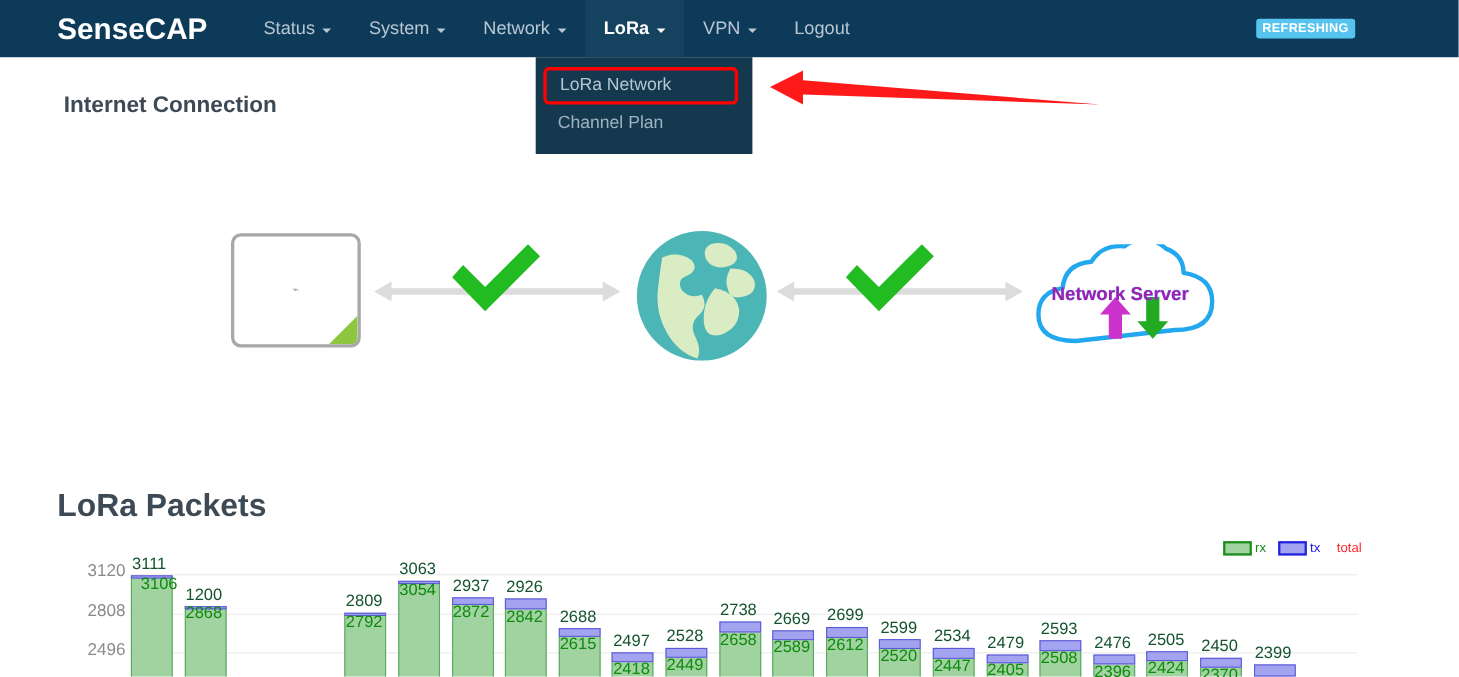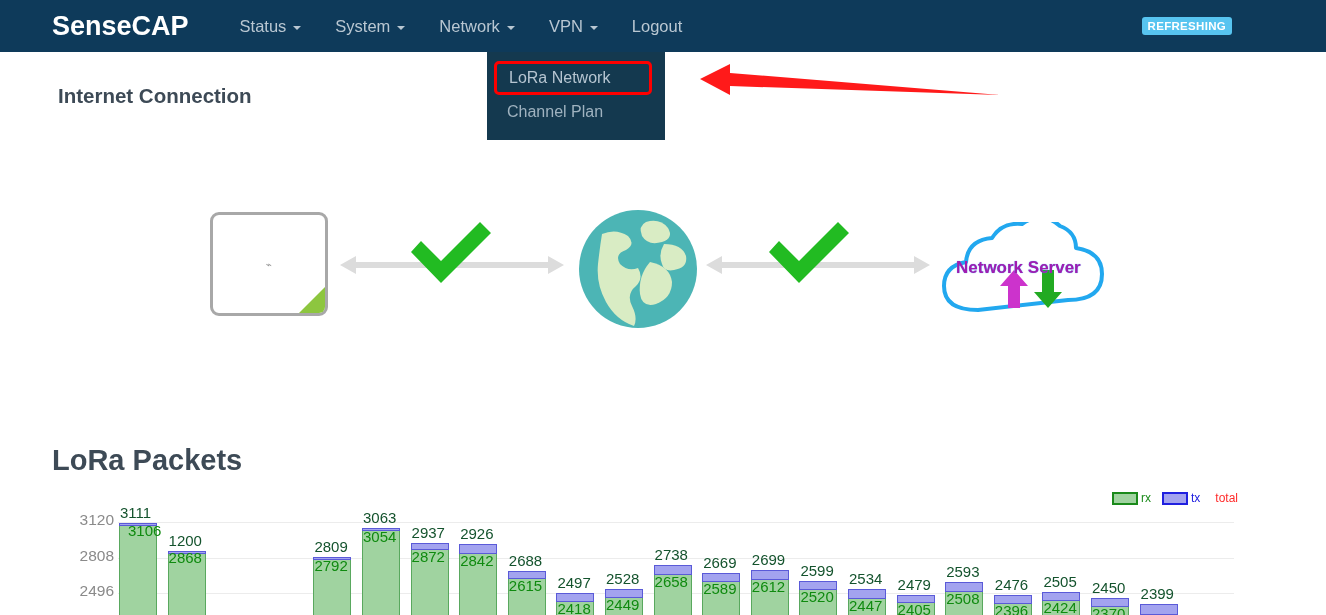--- a/index.html
+++ b/index.html
@@ -57,21 +57,21 @@
     padding: 3px 6px 3px 6px;
     border-radius: 3px;
     line-height: 12px;
     white-space: nowrap;
   }
 
   
   .dropdown {
     position: absolute;
     left: 487px; top: 52px;
-    width: 178px;
+    width: 197px;
     background: #14394f;
     padding: 9px 0 11px 0;
     z-index: 40;
   }
   .dd-item {
     color: #9fb2bf;
     font-size: 16px;
     padding: 8px 0 8px 20px;
     white-space: nowrap;
     cursor: pointer;
@@ -201,20 +201,24 @@
     <div class="nav-item">
       <span>Status</span>
       <span class="caret"></span>
     </div>
     <div class="nav-item">
       <span>System</span>
       <span class="caret"></span>
     </div>
     <div class="nav-item">
       <span>Network</span>
+      <span class="caret"></span>
+    </div>
+    <div class="nav-item active">
+      <span>LoRa</span>
       <span class="caret"></span>
     </div>
     <div class="nav-item">
       <span>VPN</span>
       <span class="caret"></span>
     </div>
     <div class="nav-item">
       <span>Logout</span>
     </div>
   </div>

